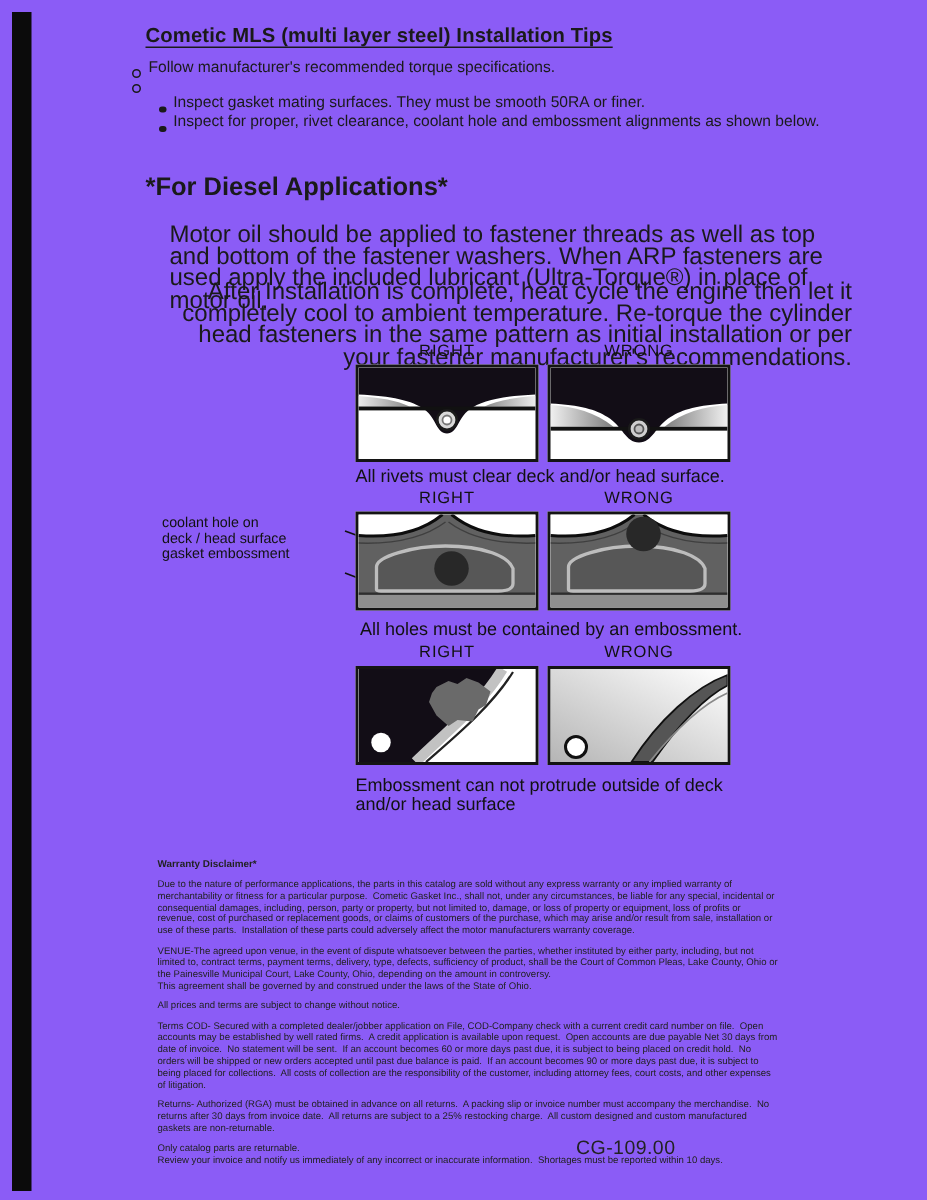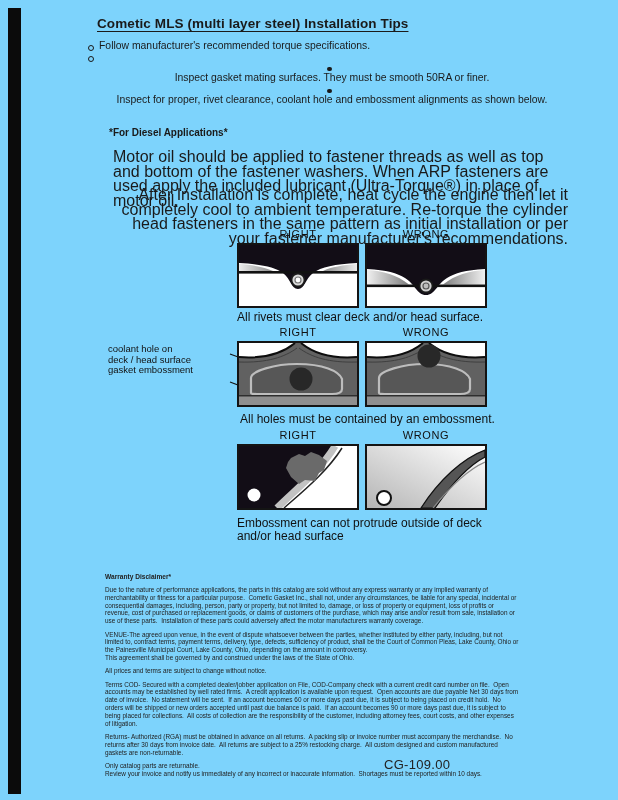--- a/index.html
+++ b/index.html
@@ -1,27 +1,27 @@
 <!DOCTYPE html>
 <html><head>
 <meta charset="utf-8">
 <style>
   html,body{margin:0;padding:0;background:#ffffff;}
-  .page{position:relative;width:618px;height:800px;background:#7dd3fc;overflow:hidden;
+  .page{position:relative;width:618px;height:800px;background:#8b5cf6;overflow:hidden;
         font-family:"Liberation Sans",sans-serif;color:#1a1a1a;}
   .left-bar{position:absolute;left:8px;top:8px;width:13px;height:786px;background:#0b0b0b;}
   .title{position:absolute;left:97px;top:16px;margin:0;font-size:13.5px;font-weight:bold;
          text-decoration:underline;text-underline-offset:3px;letter-spacing:.1px;}
   .tips{position:absolute;left:88px;top:39px;width:470px;font-size:10.4px;line-height:13.1px;}
-  .brow{display:flex;align-items:center;}
-  .brow.sub{margin-left:18px;flex-direction:column;}
+  .brow{display:flex;align-items:flex-end;}
+  .brow.sub{margin-left:18px;}
   .bm{flex:0 0 auto;margin:4px 5px 0 0;}
   .bm.open{width:4px;height:4px;border:1px solid #1a1a1a;border-radius:50%;}
   .bm.dot{width:4.5px;height:4.5px;background:#1a1a1a;border-radius:50%;margin-top:4.5px;}
-  .h2{position:absolute;left:97px;top:115px;margin:12px;font-size:10px;font-weight:bold;}
+  .h2{position:absolute;left:97px;top:115px;margin:0;font-size:17px;font-weight:bold;}
   .body{position:absolute;left:97px;width:455px;margin:16px;font-size:16px;line-height:14.6px;}
   .p1{top:134px;} .p2{top:172px;text-align:right;} .note{top:218px;}
   .dlabel{position:absolute;width:122px;text-align:center;font-size:11px;letter-spacing:.6px;color:#111;}
   .panel{position:absolute;width:118px;border:2px solid #141414;background:#fff;line-height:0;}
   .r1{height:61px;} .r23{height:62px;}
   .caption{position:absolute;font-size:12px;color:#111;white-space:pre-wrap;line-height:12.5px;}
   .sidelabel{position:absolute;left:108px;width:122px;font-size:9.5px;
              line-height:10.8px;color:#111;white-space:pre-wrap;}
   .leader{position:absolute;left:150px;top:345px;width:165px;height:62px;}
   .legal{position:absolute;left:105px;top:573px;width:414px;font-size:6.4px;line-height:1.22;color:#222;}

